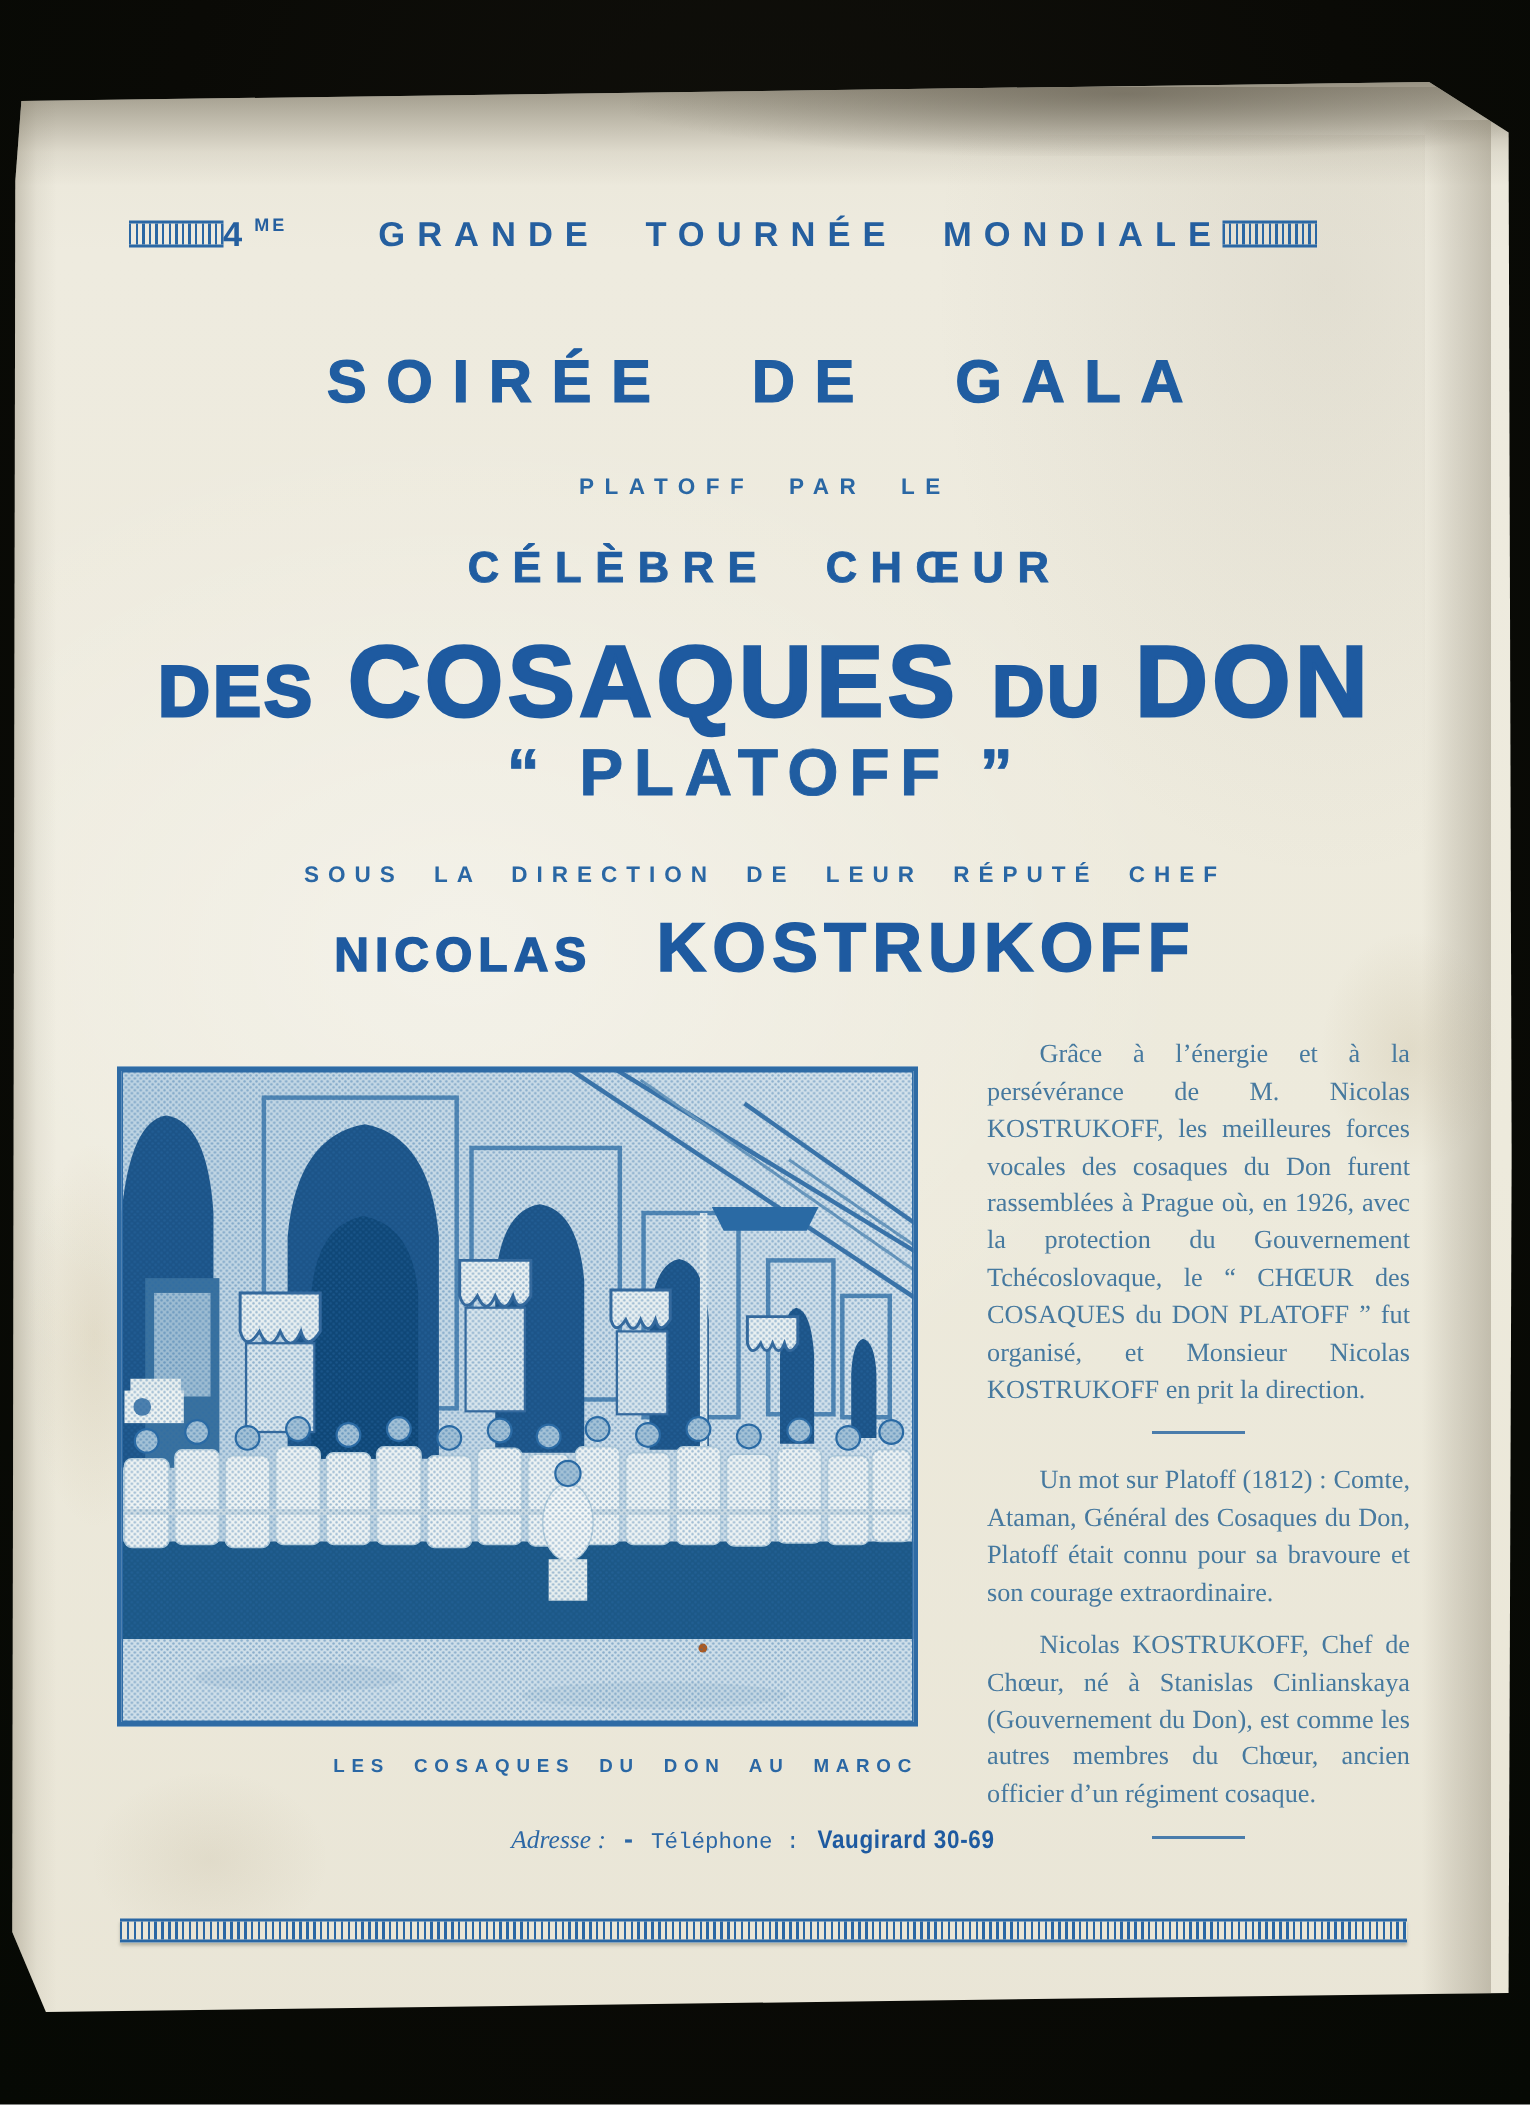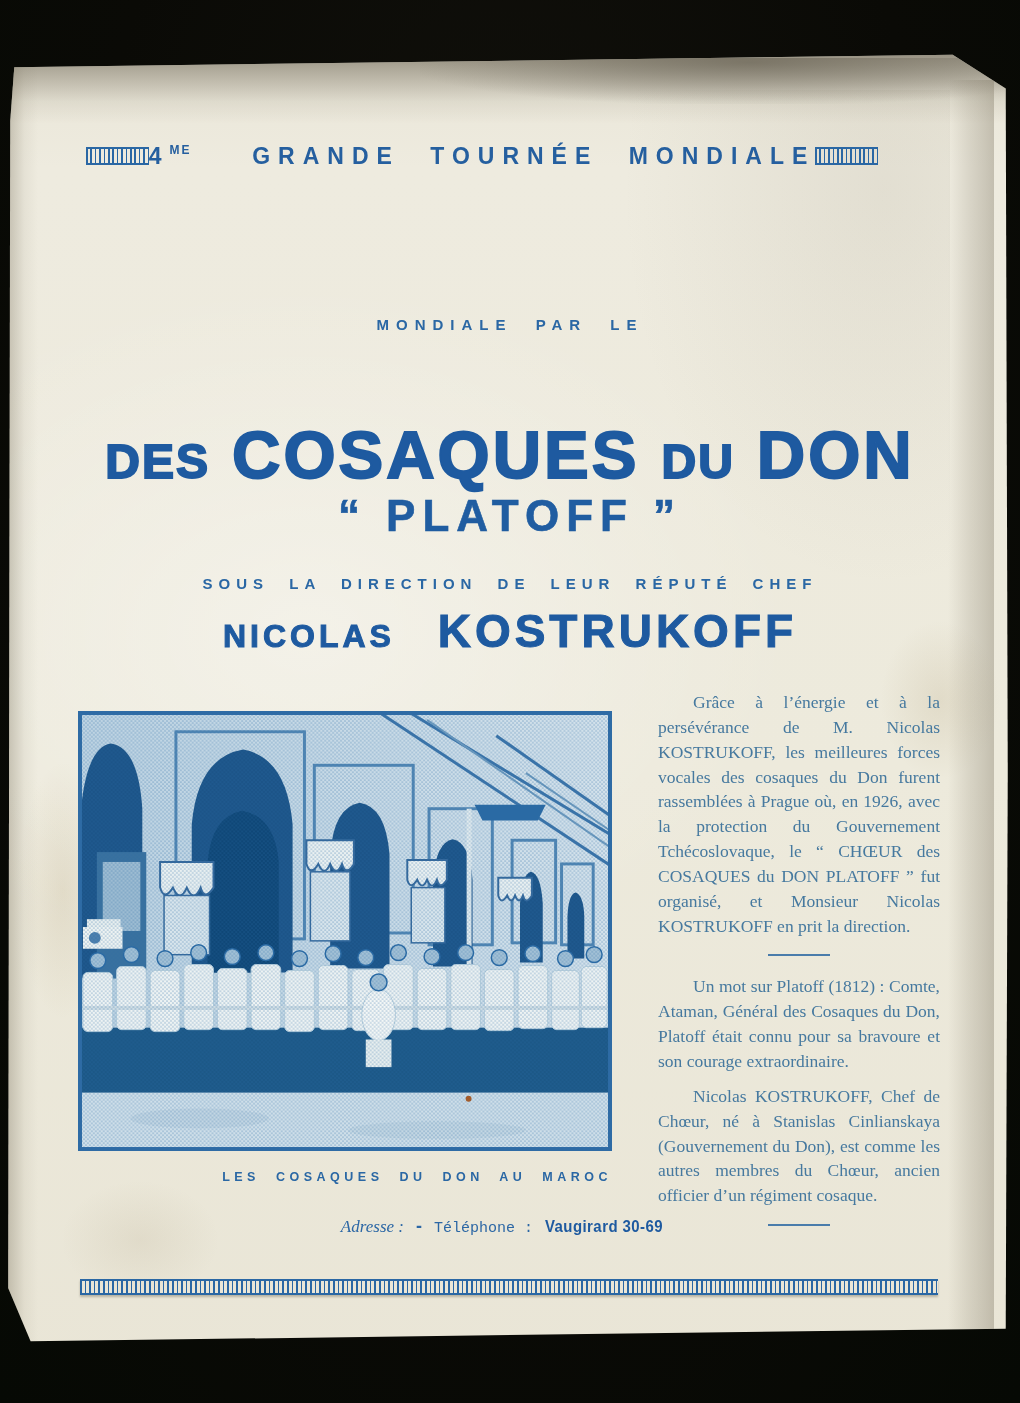--- a/index.html
+++ b/index.html
@@ -122,21 +122,23 @@
   <div class="decor stain-a"></div>
   <div class="decor stain-b"></div>
   <div class="decor stain-c"></div>
 
   <div class="banner">
     <div class="stripes left"></div>
     <div class="banner-text"><span>4</span><sup>ME</sup>&nbsp;&nbsp;<span>GRANDE TOURNÉE MONDIALE</span></div>
     <div class="stripes right"></div>
   </div>
 
-  <div class="center offerte">MONDIALE PAR LE</div>
+  <div class="center gala">SOIRÉE DE GALA</div>
+  <div class="center offerte">PLATOFF PAR LE</div>
+  <div class="center celebre">CÉLÈBRE CHŒUR</div>
   <div class="center maintitle">
     <span class="sm">DES</span><span class="big">COSAQUES</span><span class="sm">DU</span><span class="big">DON</span>
   </div>
   <div class="center platoff">“ PLATOFF ”</div>
   <div class="center direction">SOUS LA DIRECTION DE LEUR RÉPUTÉ CHEF</div>
   <div class="center conductor">
     <span class="firstname">Nicolas</span>
     <span>KOSTRUKOFF</span>
   </div>
 

